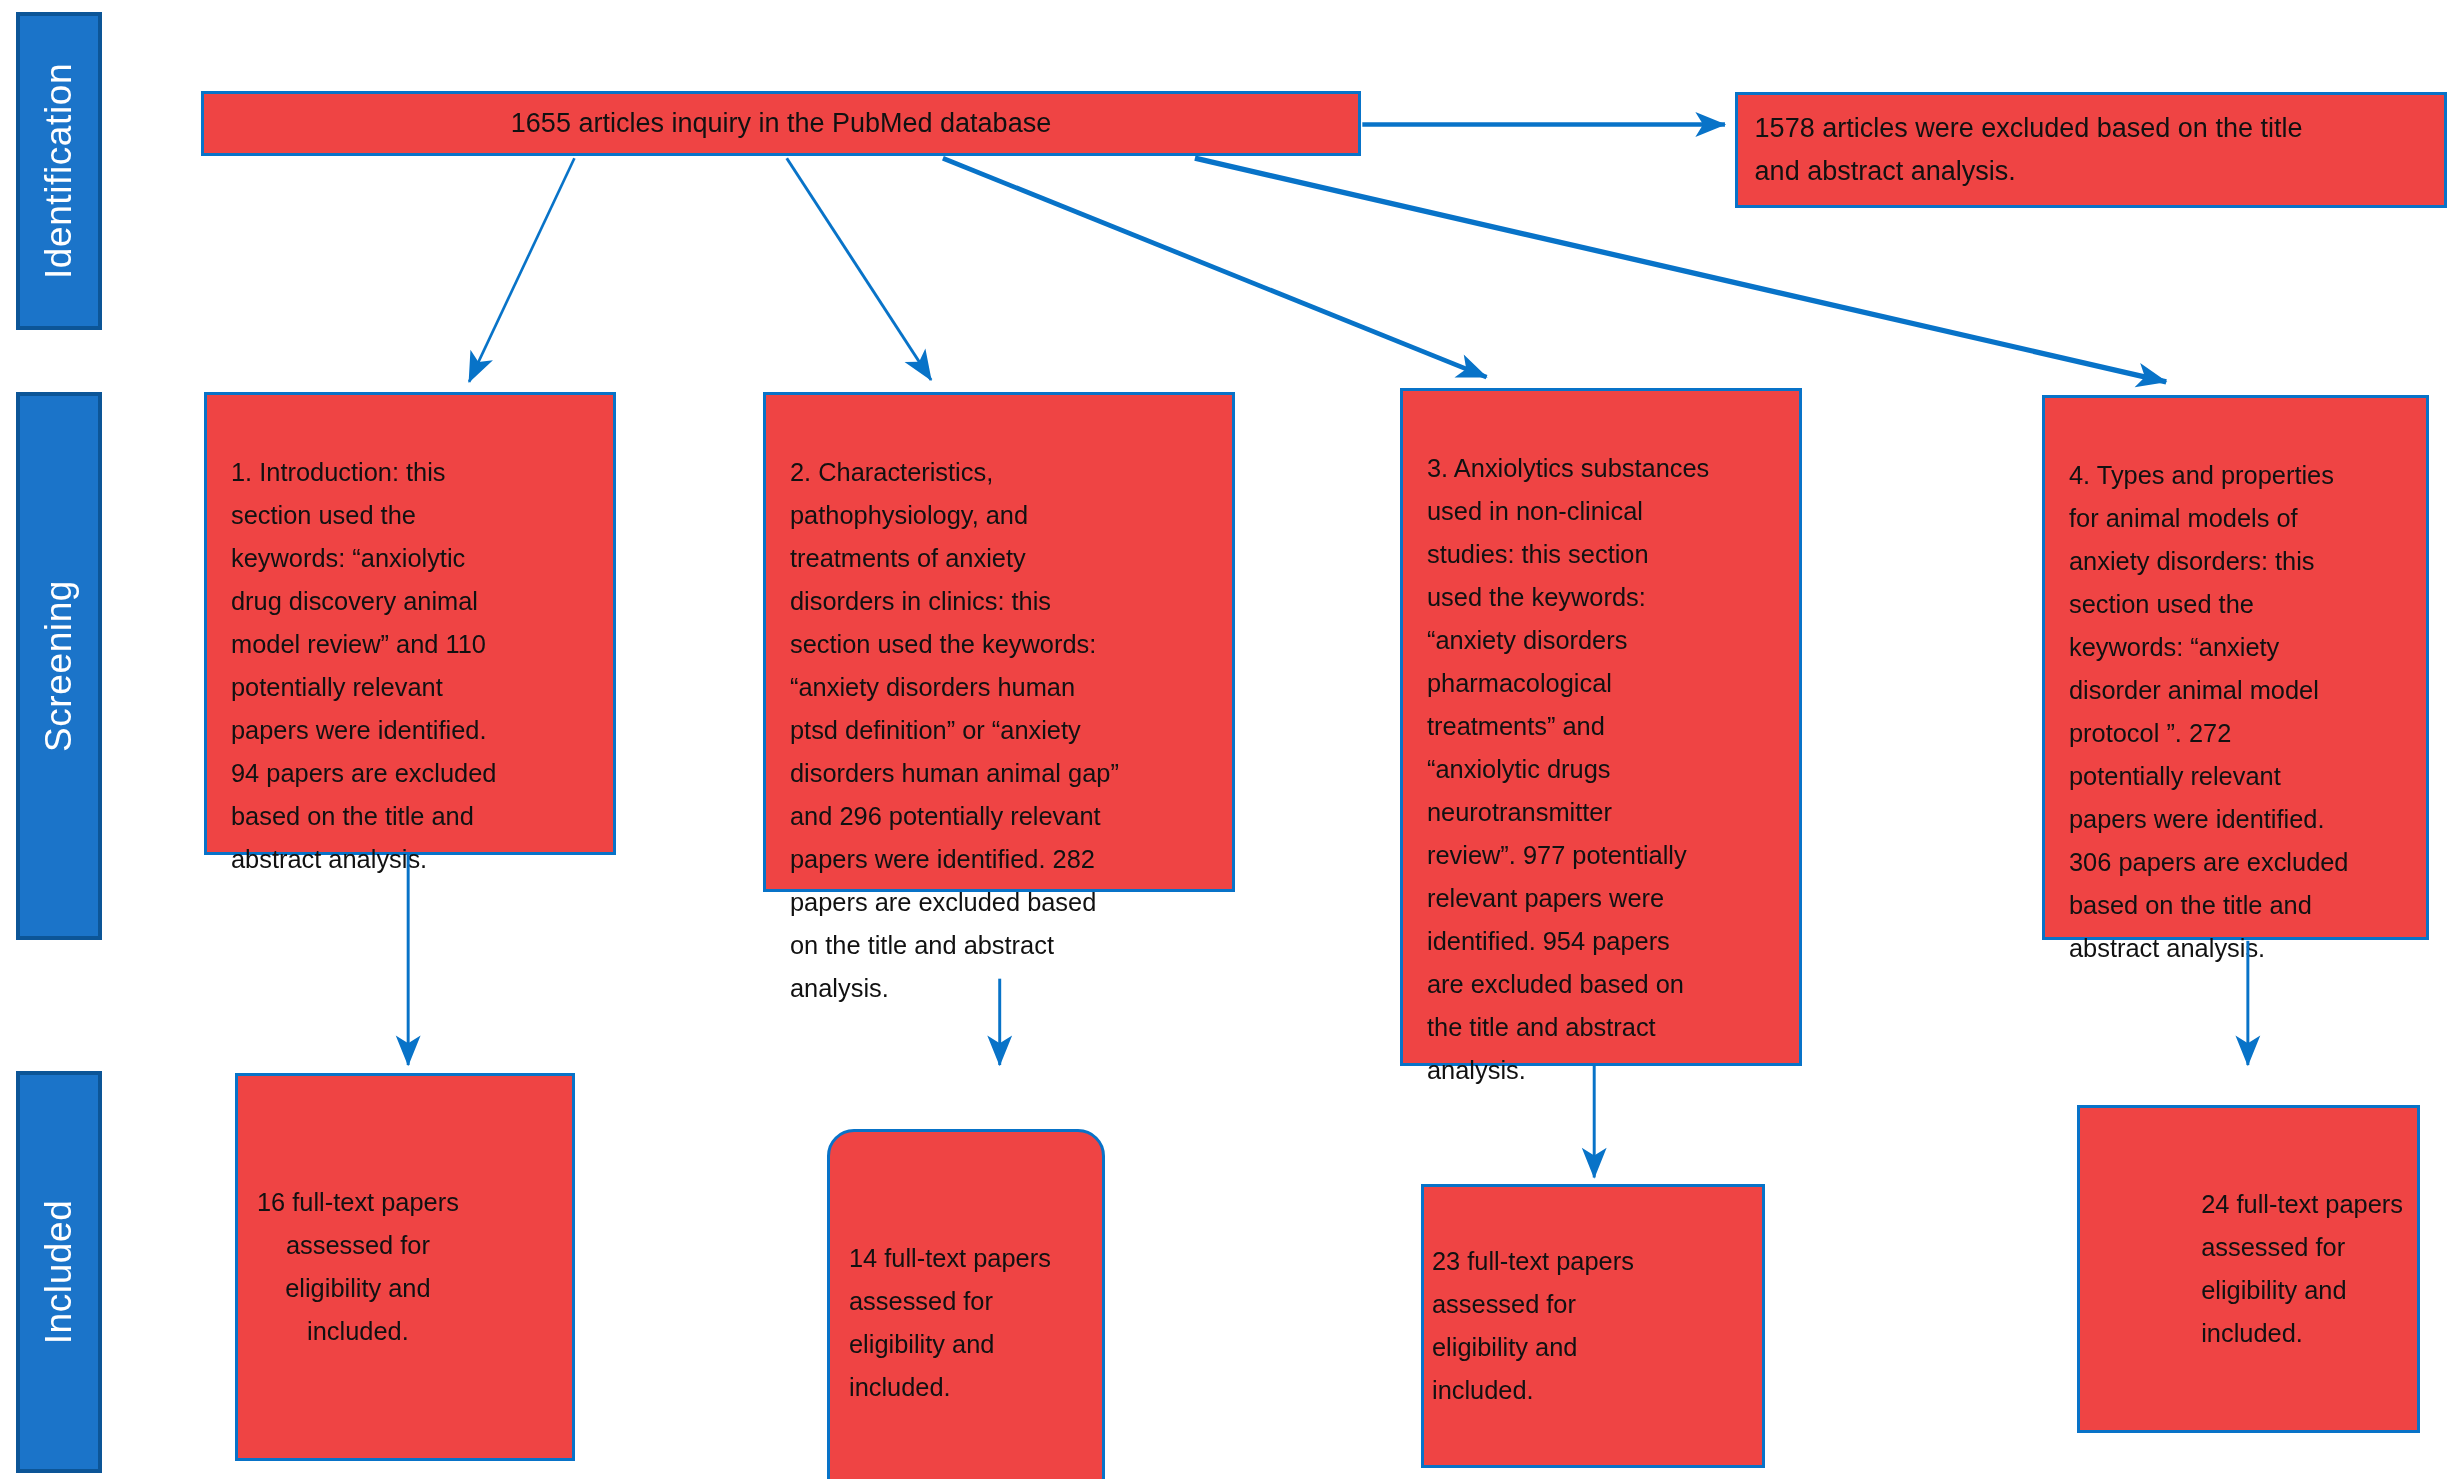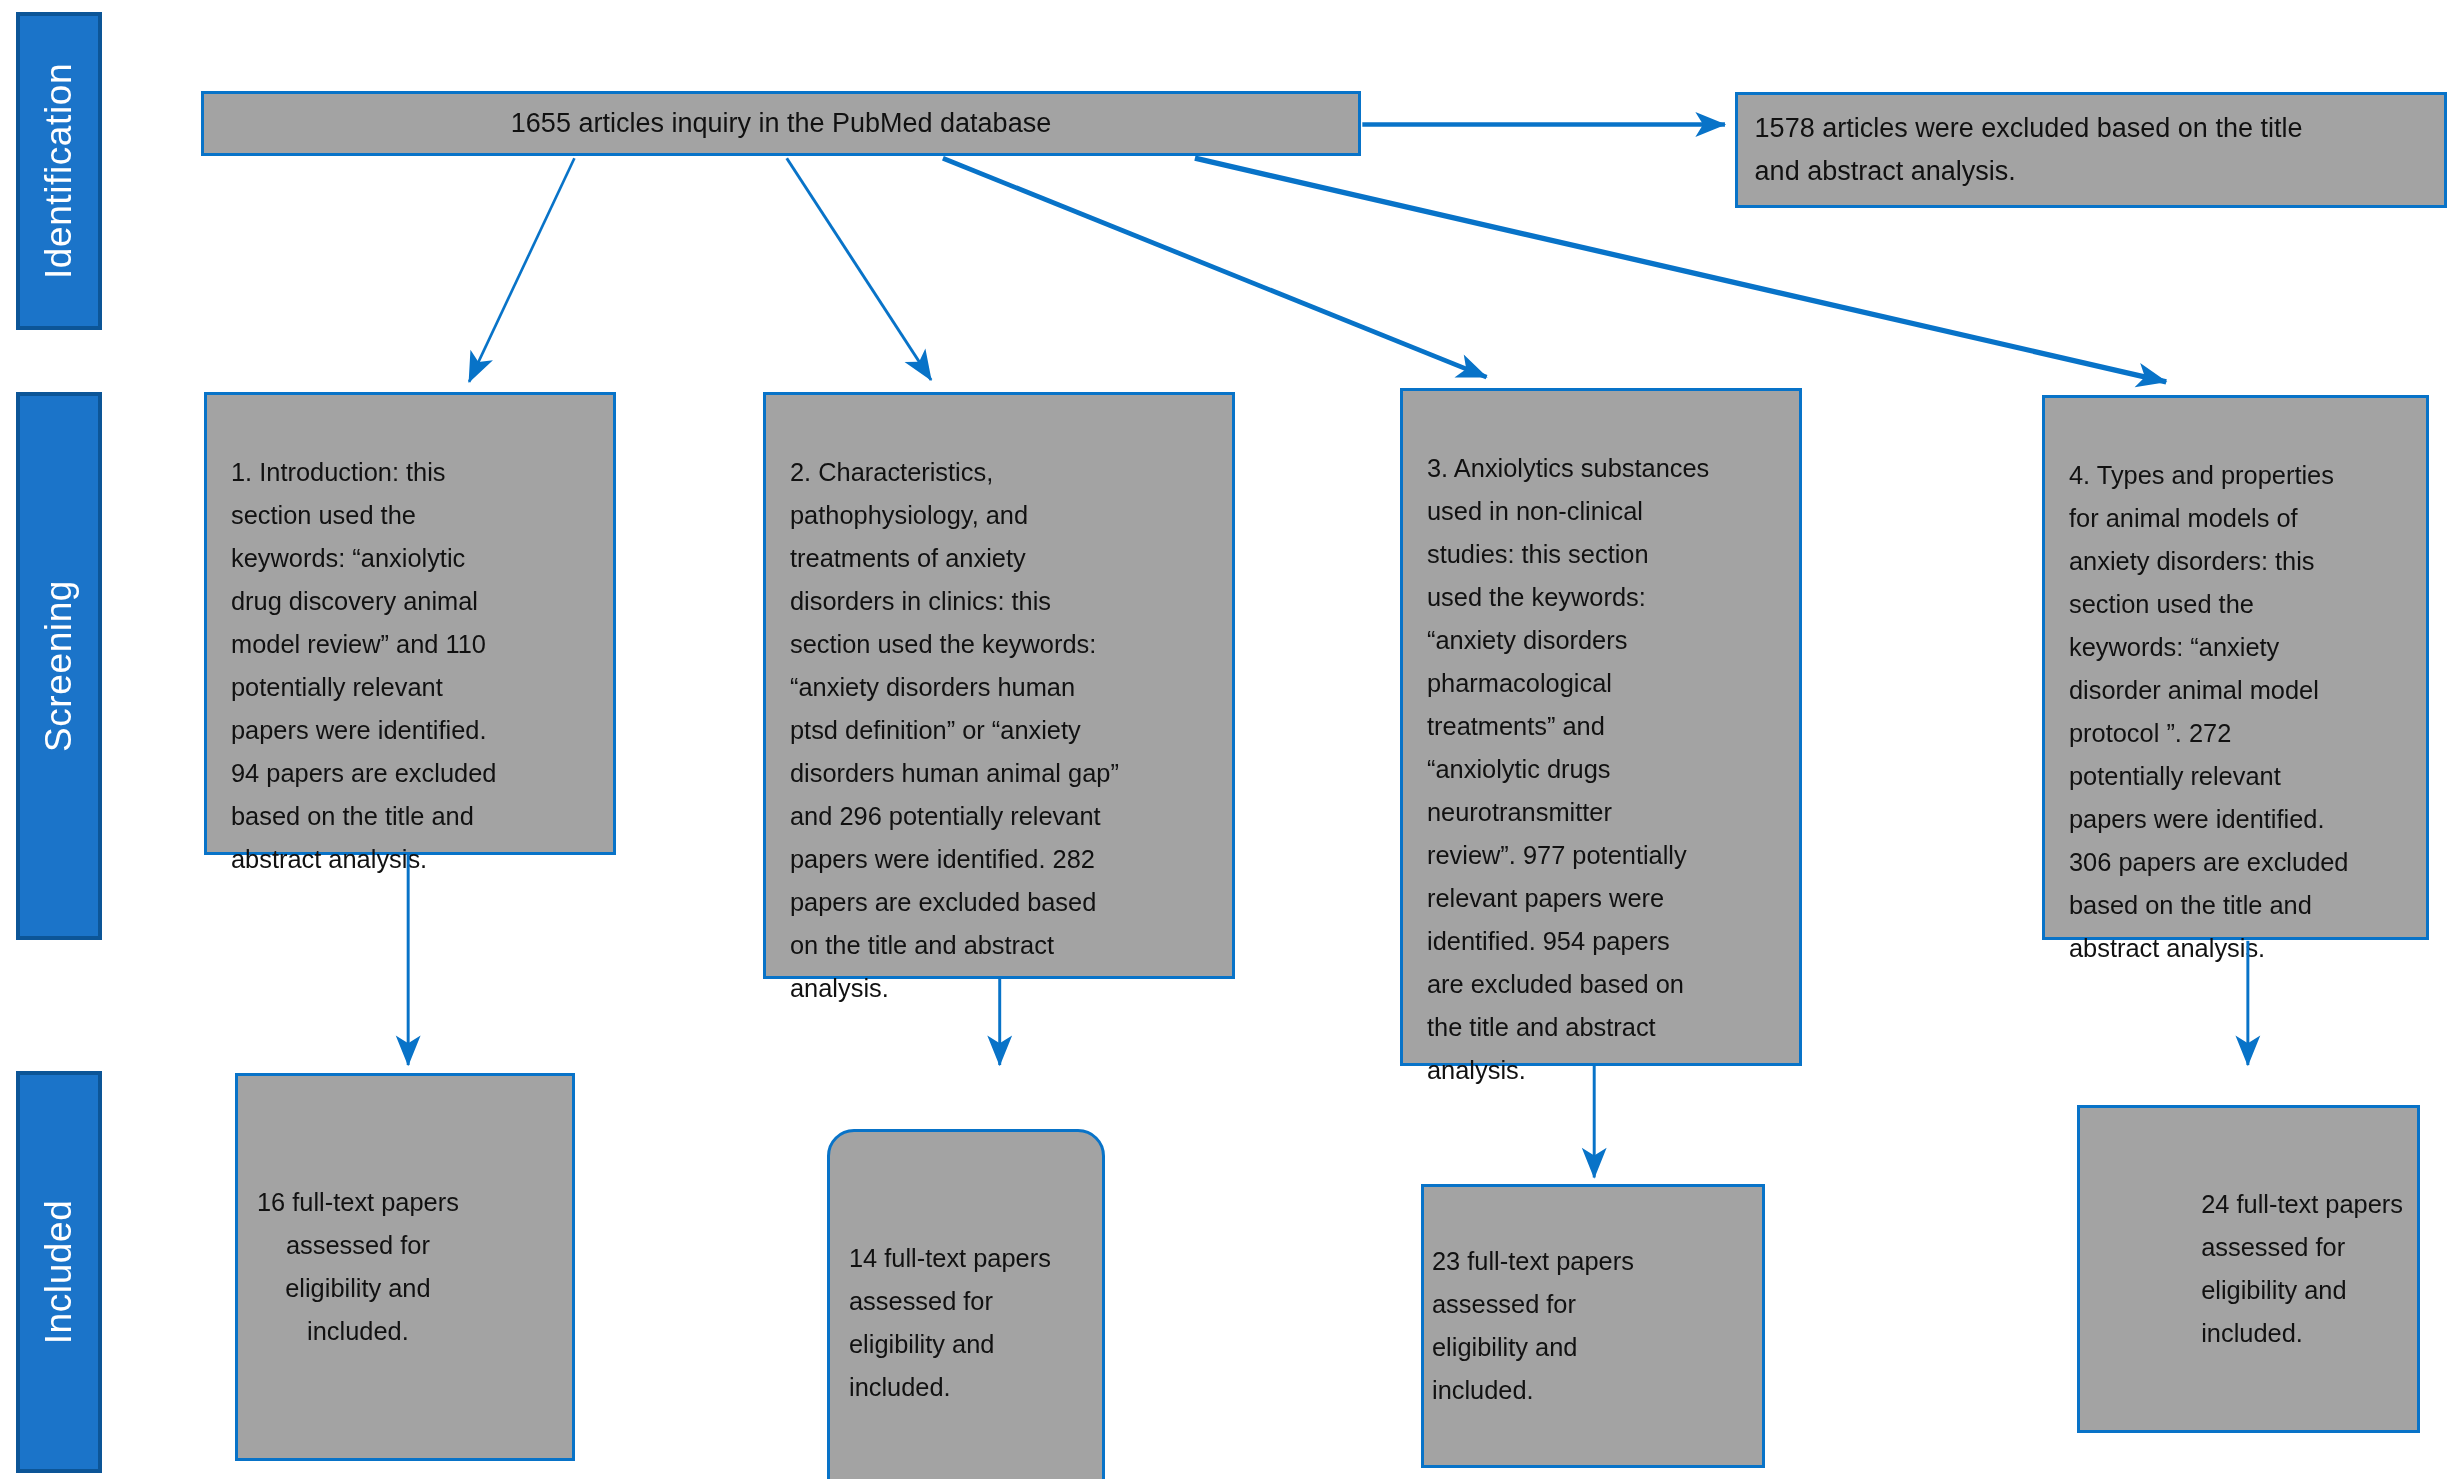--- a/index.html
+++ b/index.html
@@ -24,21 +24,21 @@
   }
   .stage-label .vtext {
     transform: rotate(-90deg);
     white-space: nowrap;
     color: #ffffff;
     font-size: 37px;
     letter-spacing: 0.6px;
   }
   .flow-box {
     position: absolute;
-    background: #a3a3a3;
+    background: #ef4444;
     border: 3.5px solid #0873C8;
     box-sizing: border-box;
     font-size: 25.4px;
     line-height: 43px;
     white-space: pre-line;
   }
   .flow-box.center-single {
     display: flex;
     align-items: center;
     justify-content: center;
@@ -96,21 +96,21 @@
 section used the
 keywords: “anxiolytic
 drug discovery animal
 model review” and 110
 potentially relevant
 papers were identified.
 94 papers are excluded
 based on the title and
 abstract analysis.</span>
   </div>
-  <div class="flow-box pad-text" style="left:763px; top:392px; width:472px; height:587px;">
+  <div class="flow-box pad-text" style="left:763px; top:392px; width:472px; height:500px;">
     <span>2. Characteristics,
 pathophysiology, and
 treatments of anxiety
 disorders in clinics: this
 section used the keywords:
 “anxiety disorders human
 ptsd definition” or “anxiety
 disorders human animal gap”
 and 296 potentially relevant
 papers were identified. 282

